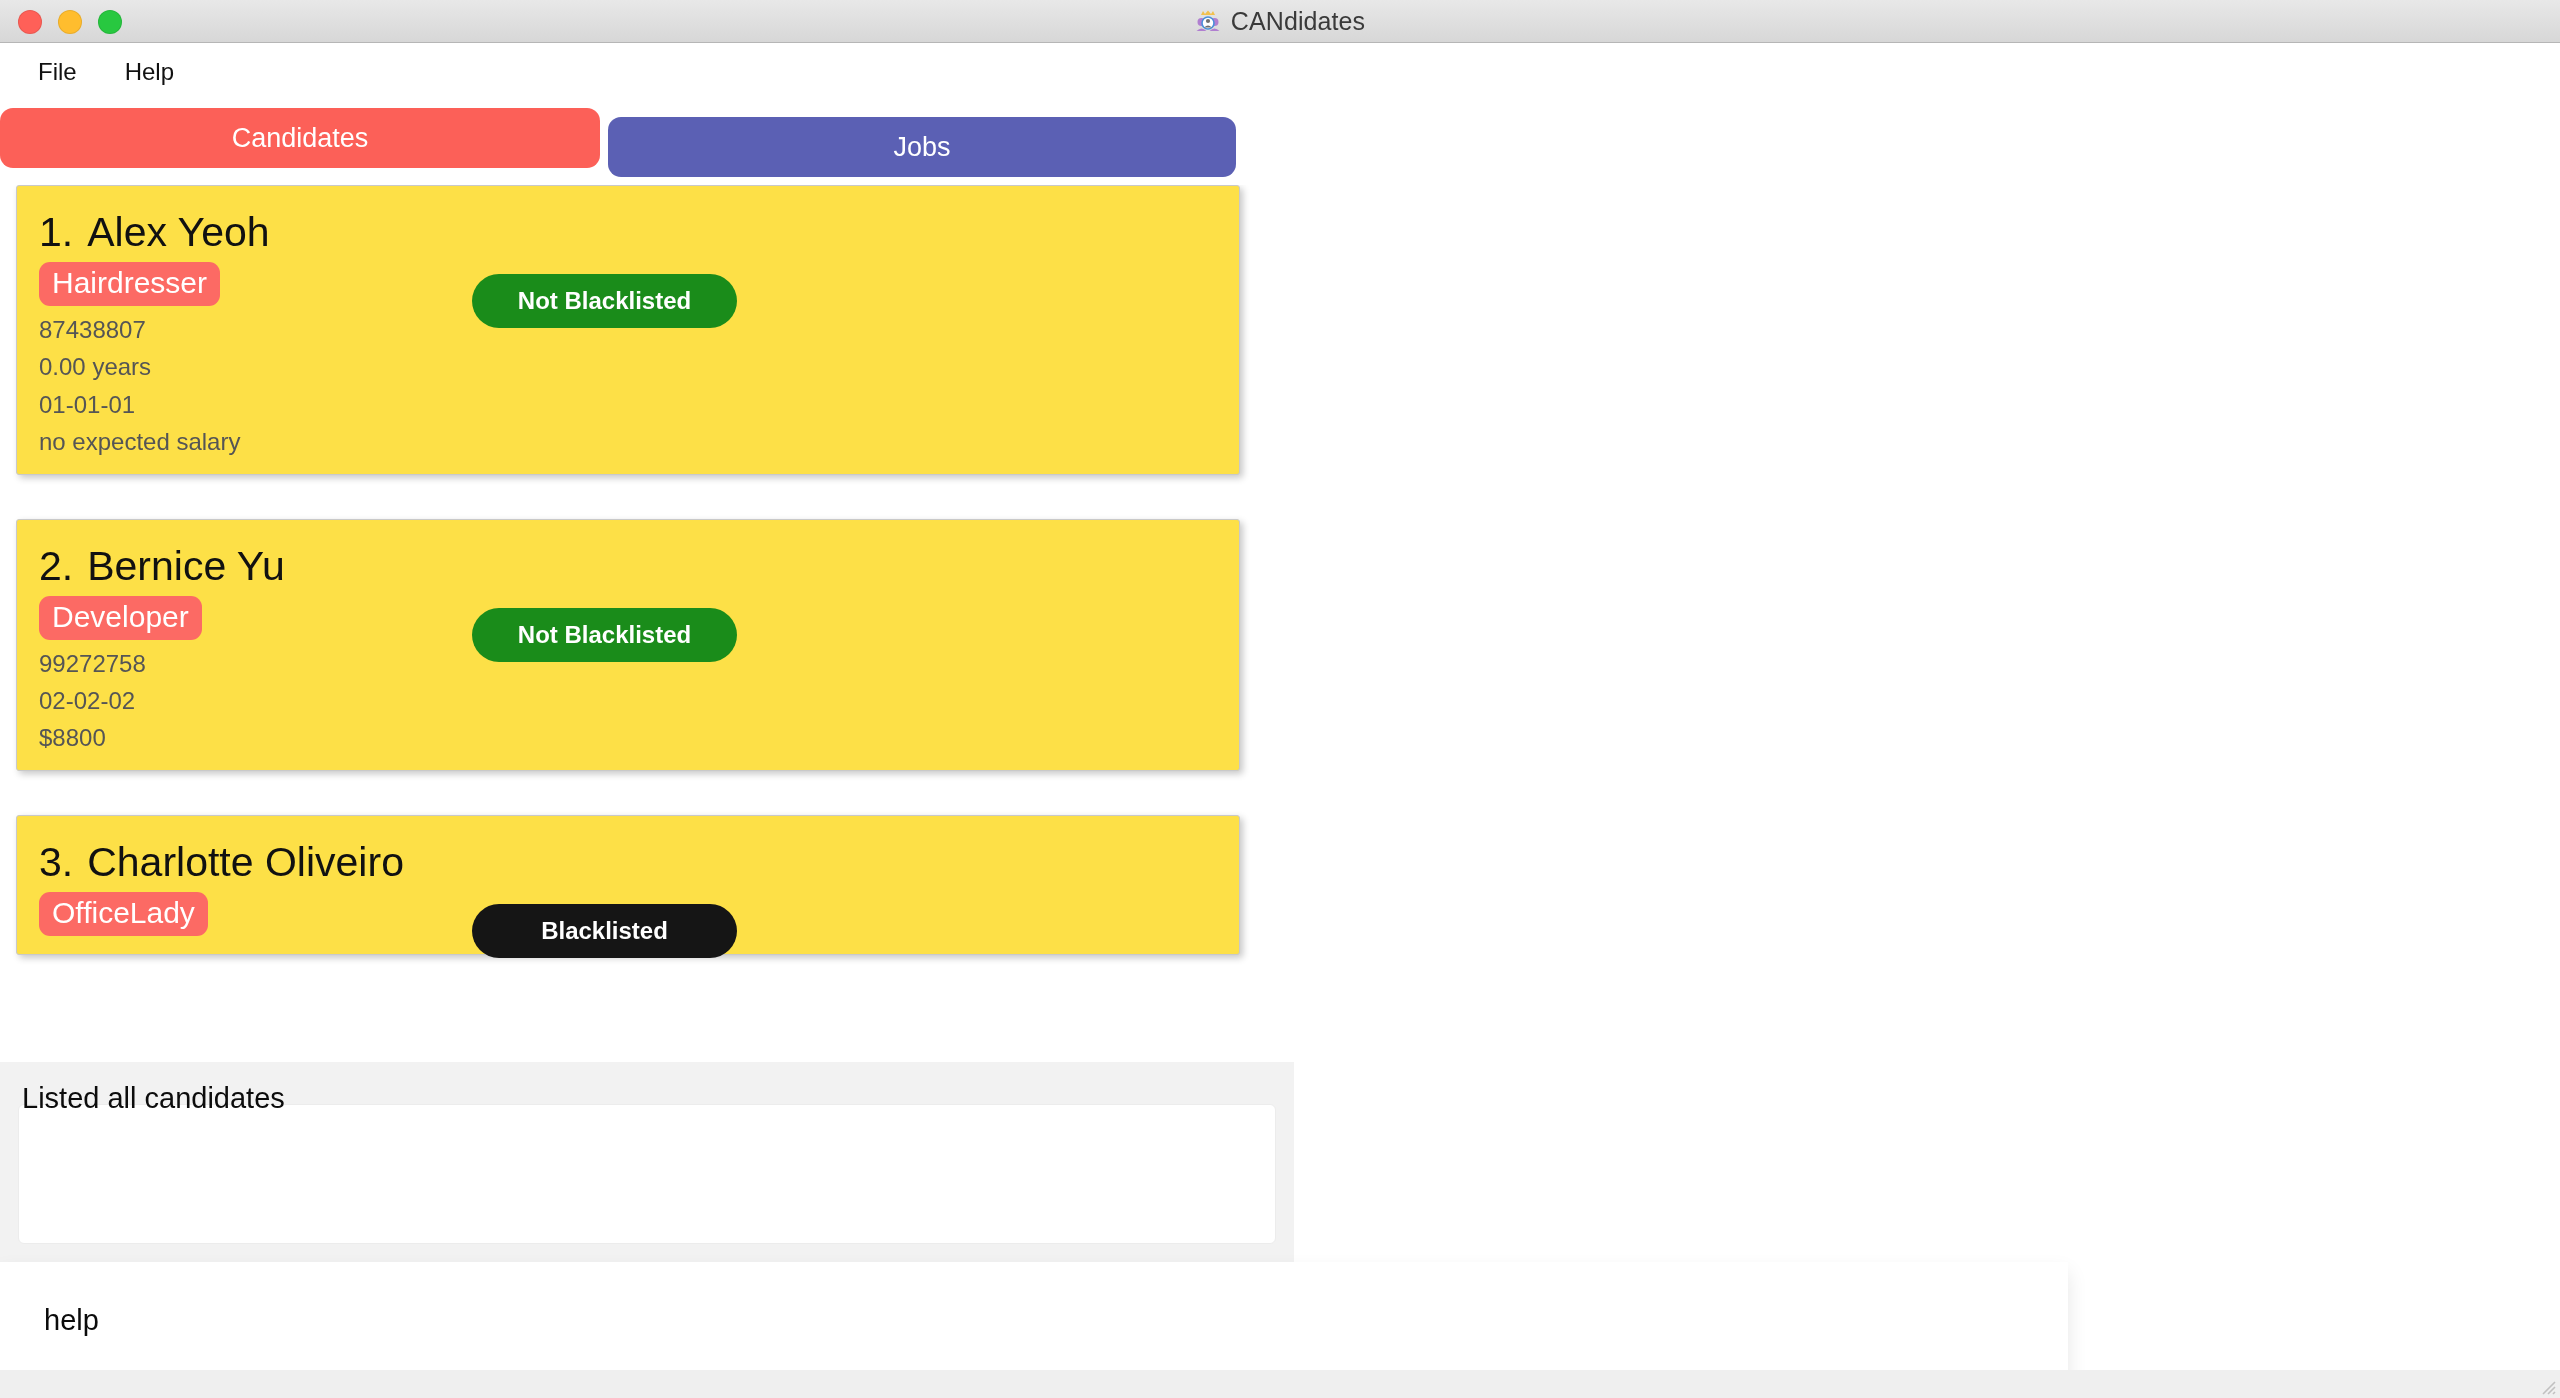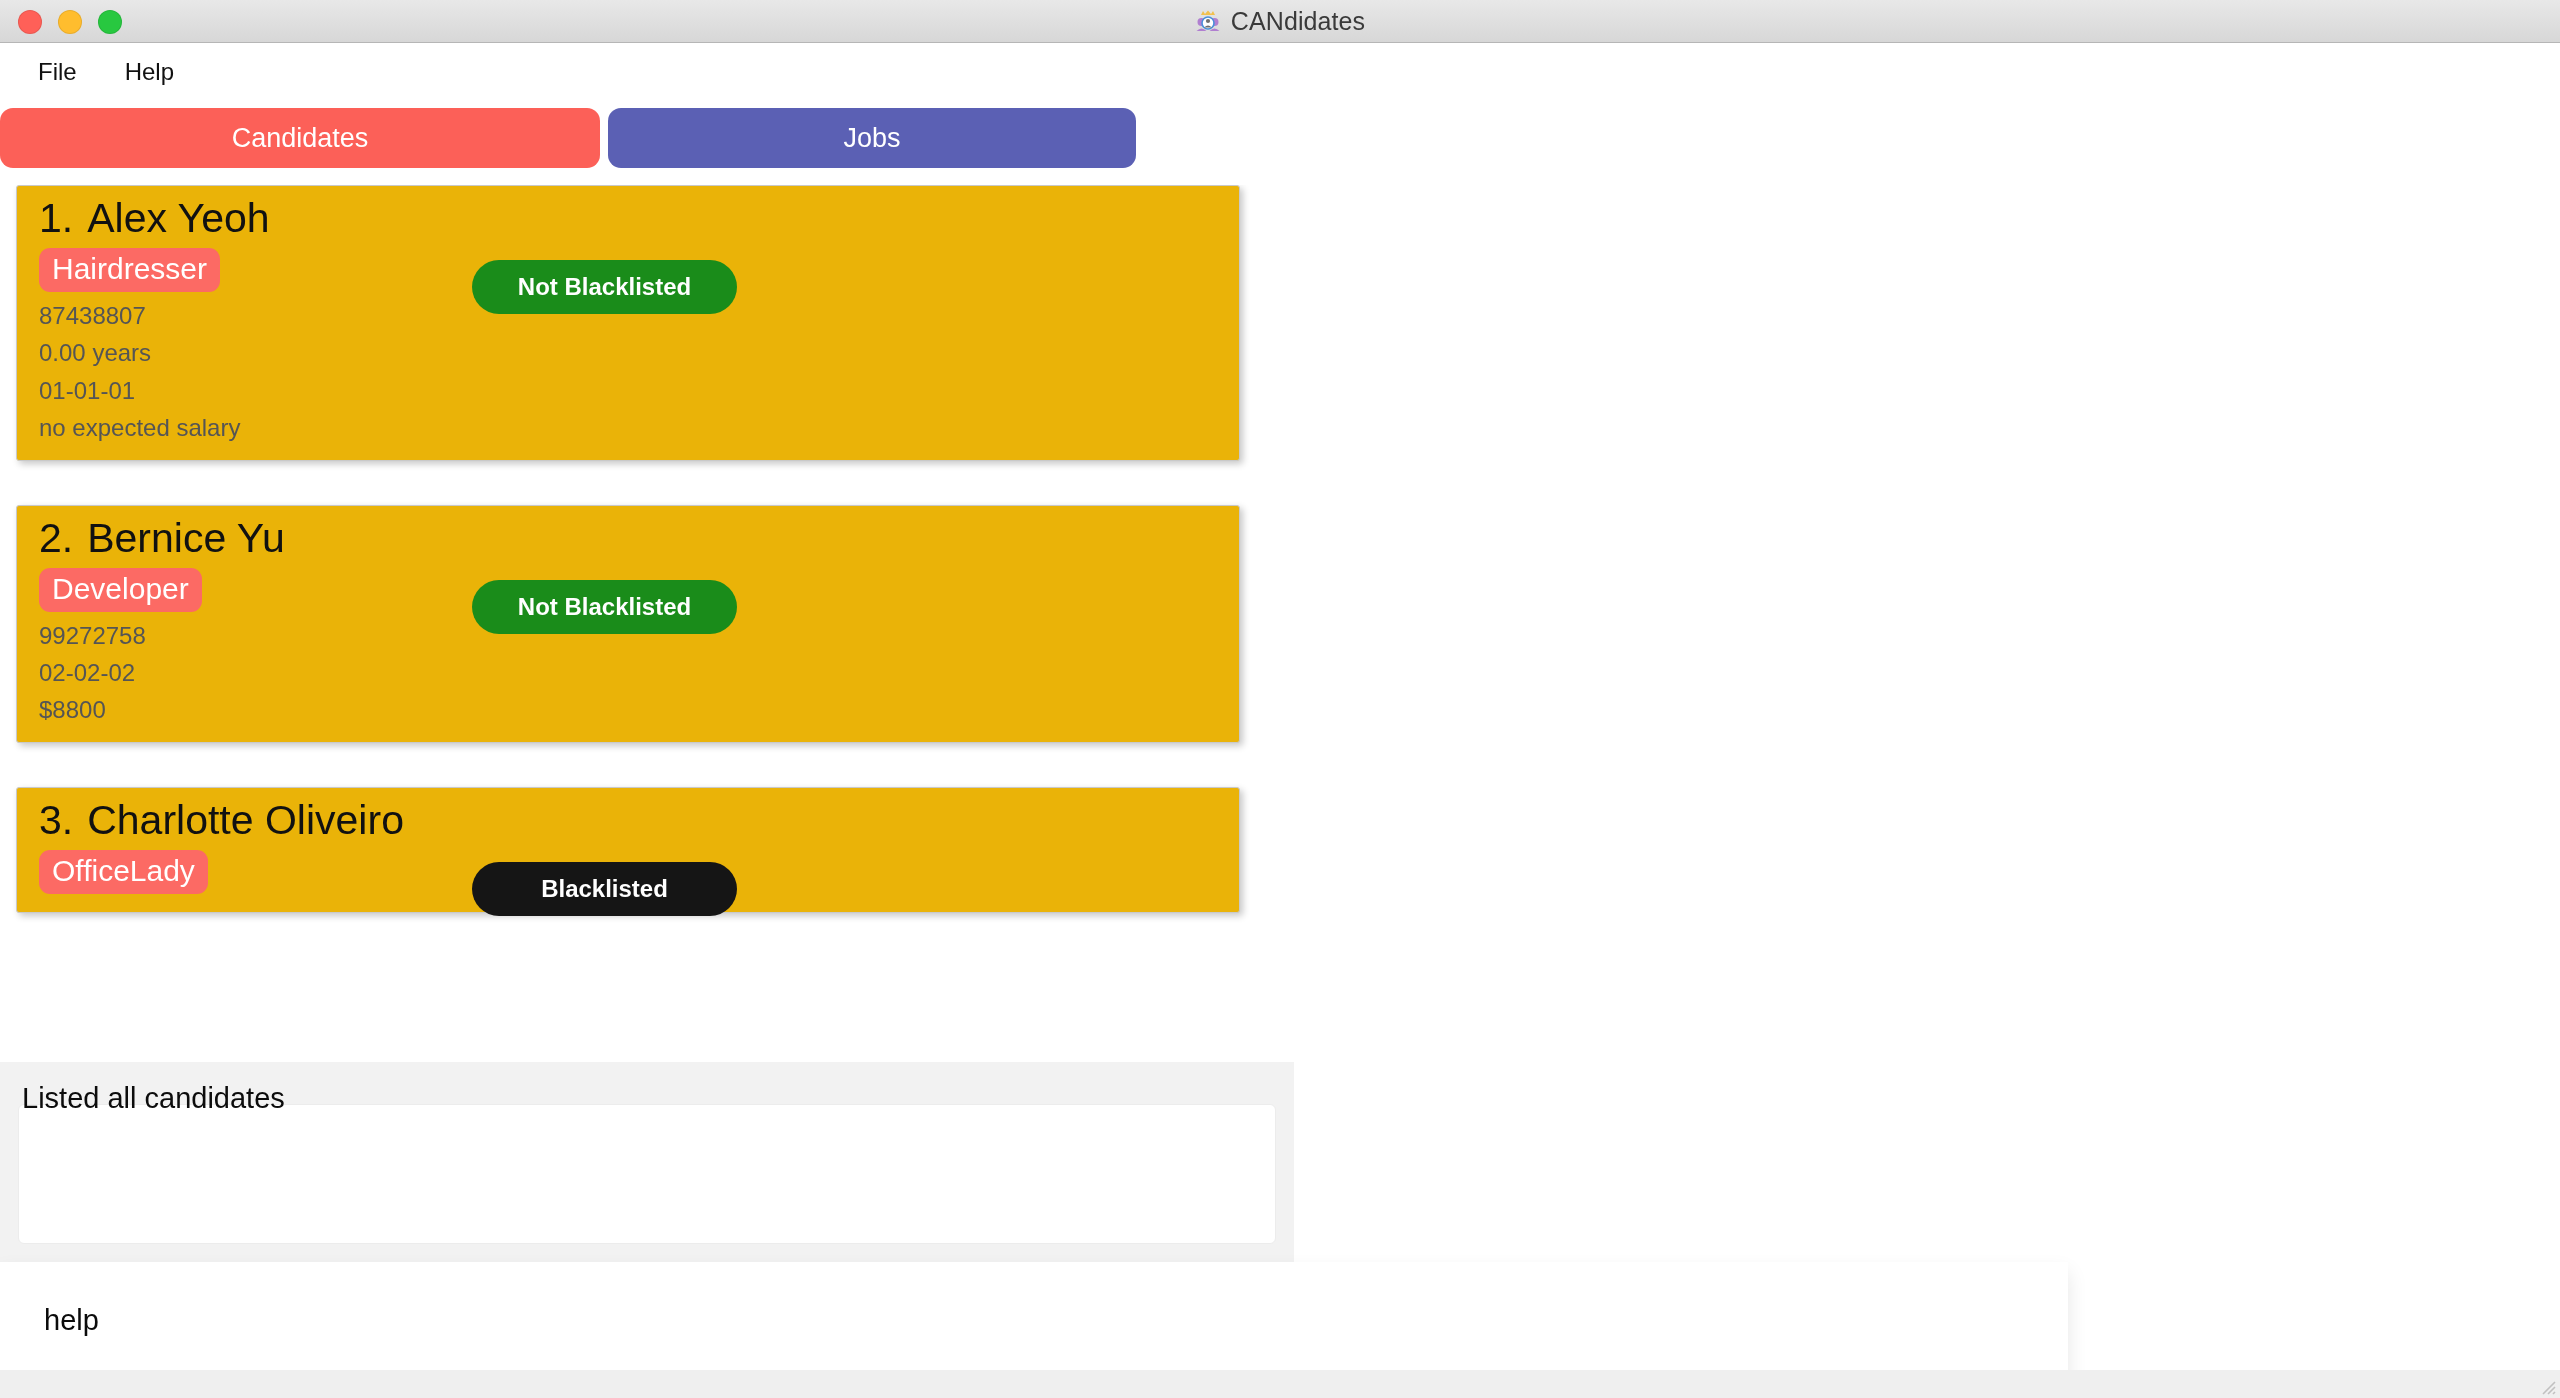--- a/index.html
+++ b/index.html
@@ -82,39 +82,39 @@
     height: 60px;
     border-radius: 13px;
     display: flex; align-items: center; justify-content: center;
     color: #ffffff;
     font-size: 27px;
     font-family: "Liberation Sans", sans-serif;
     cursor: pointer;
     border: none;
   }
   #tab-candidates { left: 0px;   width: 600px; }
-  #tab-jobs       { left: 608px; width: 528px; }
+  #tab-jobs       { left: 608px; width: 628px; margin-top: 9px; }
 
   
   #card-list {
     position: absolute;
     left: 0; top: 185px;
     width: 1300px;
     height: 880px;
     overflow: hidden;
   }
   .card {
     position: relative;
     margin: 0 0 44px 16px;
     width: 1224px;
-    background: #eab308;
+    background: #fde047;
     border: 1px solid #c9c9c9;
     border-radius: 3px;
     box-shadow: 3px 3px 7px rgba(0,0,0,0.22);
-    padding: 6px 22px 18px 22px;
+    padding: 20px 22px 18px 22px;
   }
   .card-name {
     font-size: 41px;
     color: #111;
     font-family: "Liberation Sans", sans-serif;
     white-space: nowrap;
     line-height: 1.28;
   }
   .card-name .idx { margin-right: 14px; }
 

